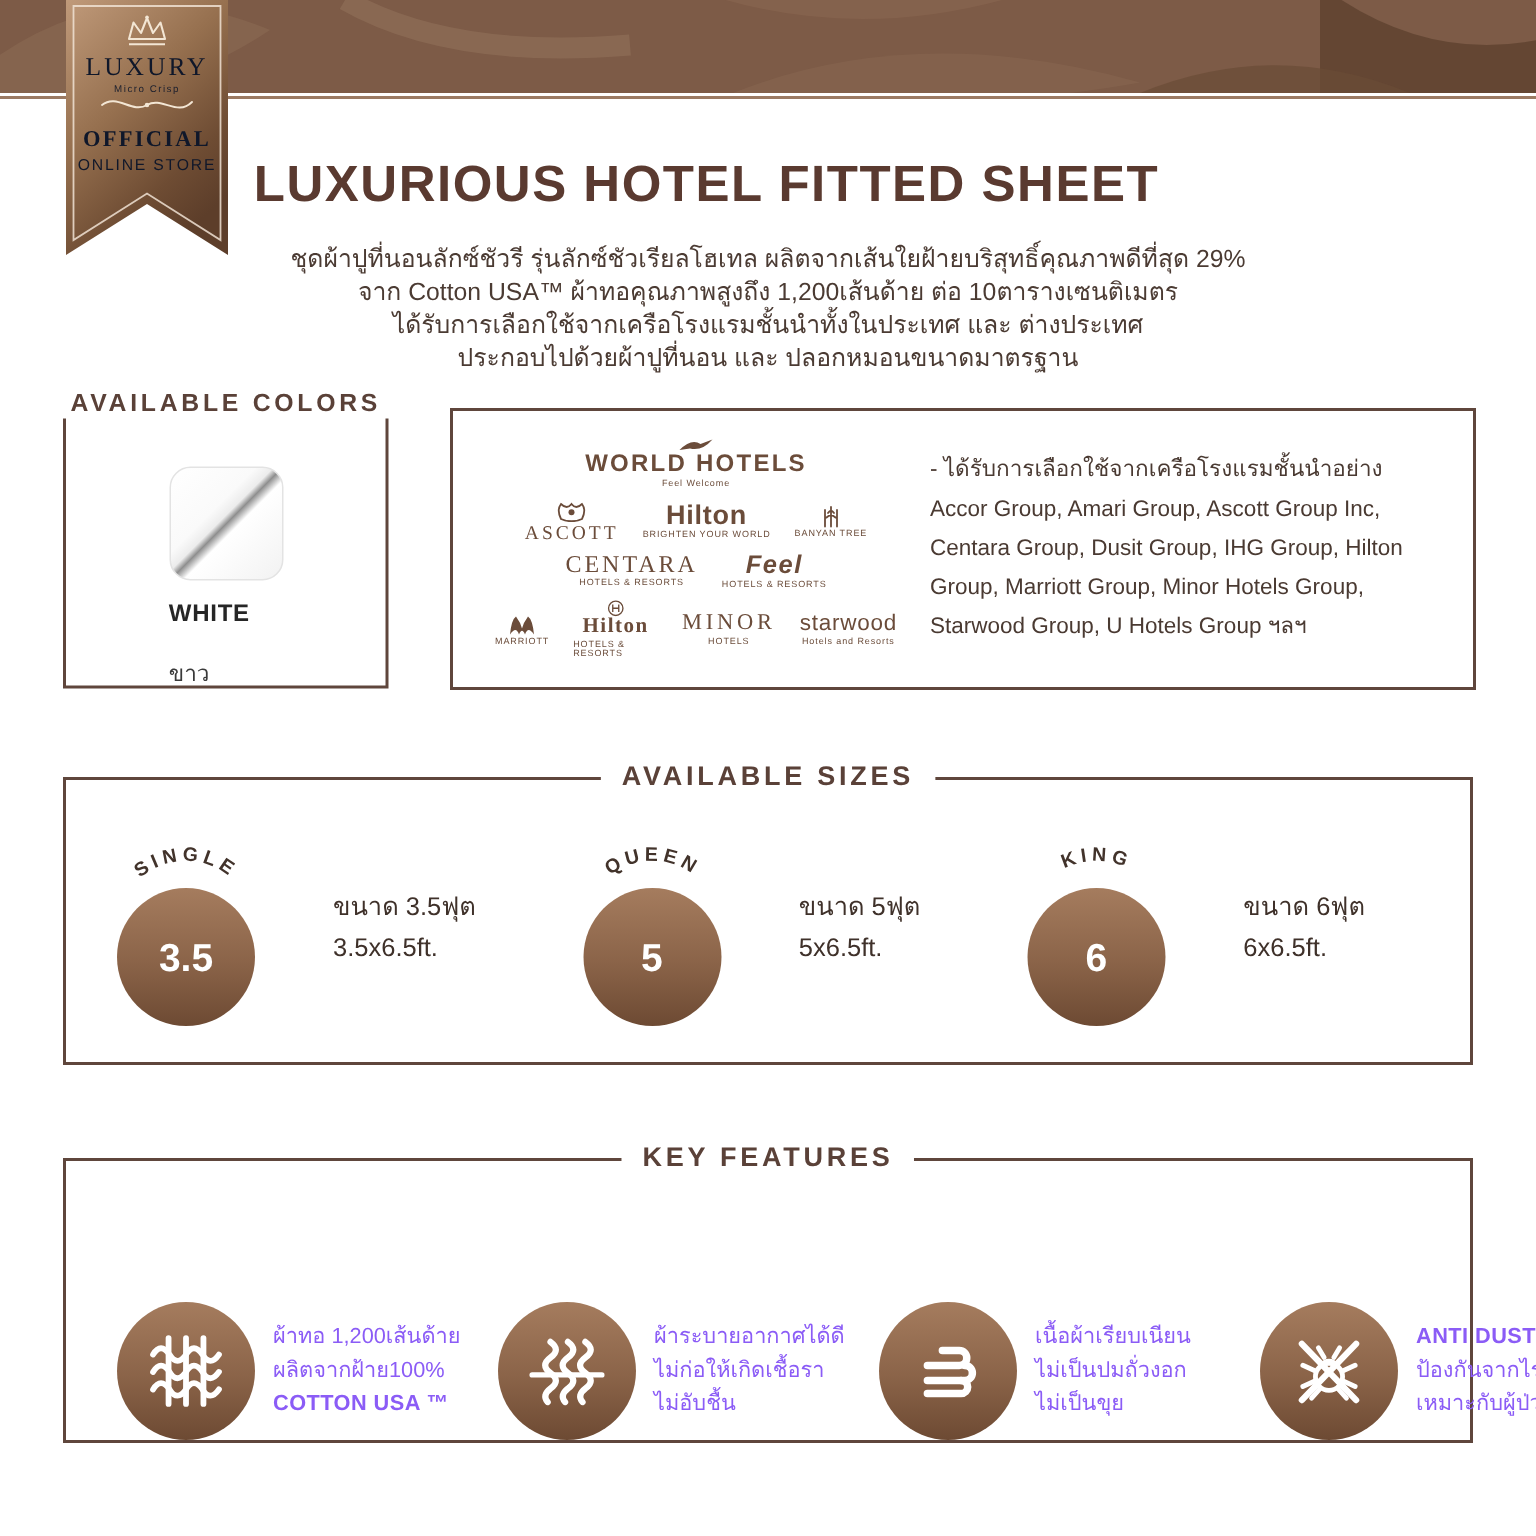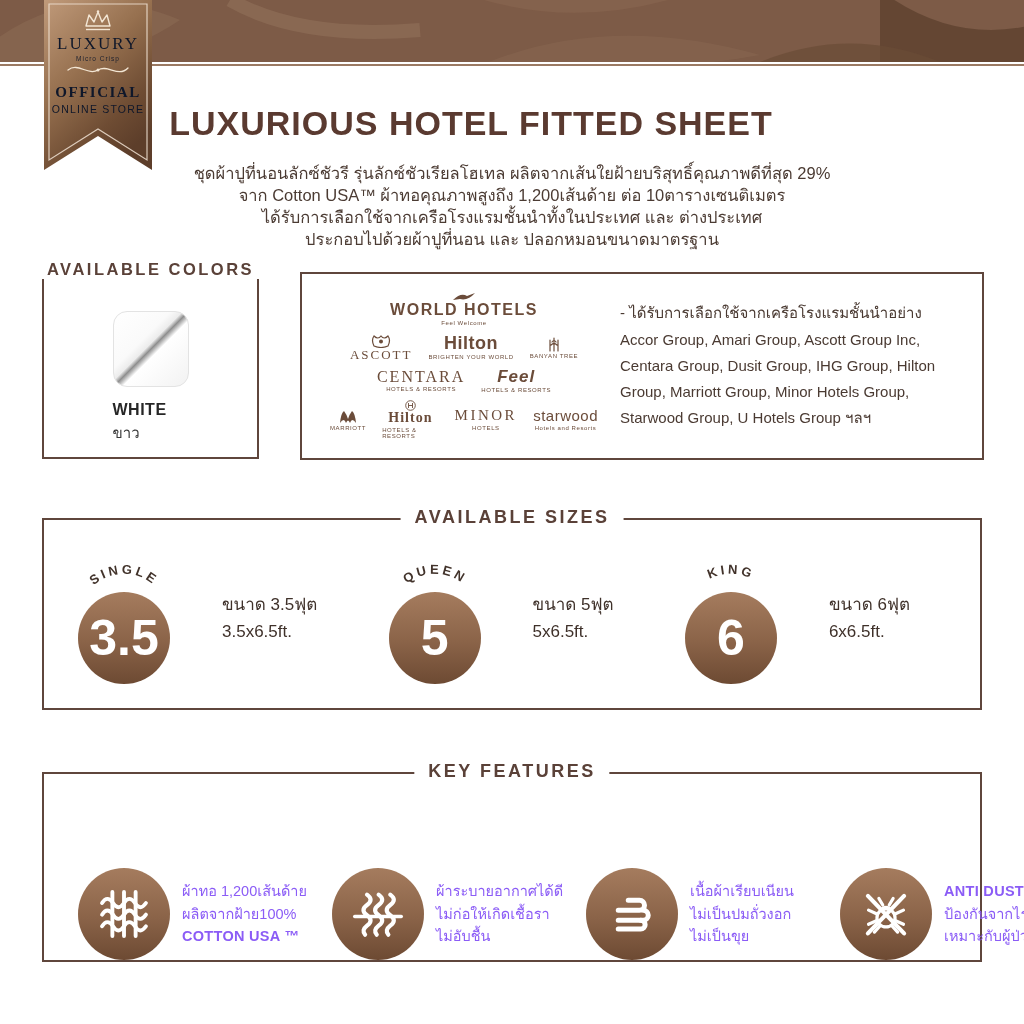--- a/index.html
+++ b/index.html
@@ -36,21 +36,21 @@
     background:#fff; padding:0 14px; white-space:nowrap;
     font-size:18px; font-weight:bold; letter-spacing:2.5px; color:#5a4138; }
 
   
   .colors-box { left:42px; top:271px; width:217px; height:188px; }
   .colors-box .box-title { font-size:16.5px; }
   .swatch-wrap { position:absolute; left:50%; top:38px; transform:translateX(-50%); width:76px; }
   .swatch { width:76px; height:76px; border-radius:14px; border:1px solid #e3e3e3;
     background:linear-gradient(135deg,#ffffff 0%,#fafafa 38%,#ececec 46%,#8f8f8f 50%,#ffffff 56%,#f2f2f2 100%); }
   .swatch-name { margin-top:14px; font-size:16px; font-weight:bold; color:#262626; letter-spacing:.5px; }
-  .swatch-name-th { margin-top:2px; font-size:15px; color:#3a3a3a; }
+  .swatch-name-th { margin-top:18px; font-size:15px; color:#3a3a3a; }
 
   
   .brands-box { left:300px; top:272px; width:684px; height:188px; display:flex; align-items:center; }
   .logos { width:268px; margin-left:28px; display:flex; flex-direction:column; align-items:center; gap:7px; color:#6b4c3a; }
   .logo-row { display:flex; align-items:center; justify-content:center; gap:16px; }
   .logo { display:flex; flex-direction:column; align-items:center; line-height:1.05; color:#6b4c3a; }
   .logo .big { font-weight:bold; font-size:15px; letter-spacing:1px; }
   .logo .tiny { font-size:6px; letter-spacing:.6px; margin-top:1px; }
   .logo-accor .big { font-size:16px; letter-spacing:1.5px; }
   .logo-ascott .big { font-family:"Liberation Serif", serif; font-weight:normal; font-size:13px; letter-spacing:2px; }
@@ -64,21 +64,21 @@
 
   
   .sizes-box { left:42px; top:518px; width:940px; height:192px; display:flex; align-items:center;
     justify-content:space-between; padding:8px 70px 0 30px; }
   .size-item { display:flex; align-items:center; gap:16px; }
   .bubble { position:relative; width:100px; height:136px; }
   .bubble .arc { position:absolute; left:0; top:0; }
   .size-circle { position:absolute; left:4px; top:42px; width:92px; height:92px; border-radius:50%;
     background:linear-gradient(180deg,#a57c5e 0%,#8a6348 55%,#6d4a33 100%);
     display:flex; align-items:center; justify-content:center; }
-  .size-circle span { color:#fff; font-size:50px; font-weight:800; }
+  .size-circle span { color:#fff; font-size:26px; font-weight:800; }
   .size-text { font-size:17px; color:#3f312a; line-height:1.6;margin-left:32px; }
 
   
   .features-box { left:42px; top:772px; width:940px; height:190px; display:flex; align-items:flex-end;
     justify-content:space-between; padding:6px 40px 0 34px; }
   .feature-item { display:flex; align-items:center; gap:12px; }
   .feature-circle { width:92px; height:92px; border-radius:50%; flex:0 0 92px;
     background:linear-gradient(180deg,#a57c5e 0%,#8a6348 55%,#6d4a33 100%);
     display:flex; align-items:center; justify-content:center; }
   .feature-text { font-size:14.5px; line-height:1.55; color:#8b5cf6; font-weight:500; width:150px; }

